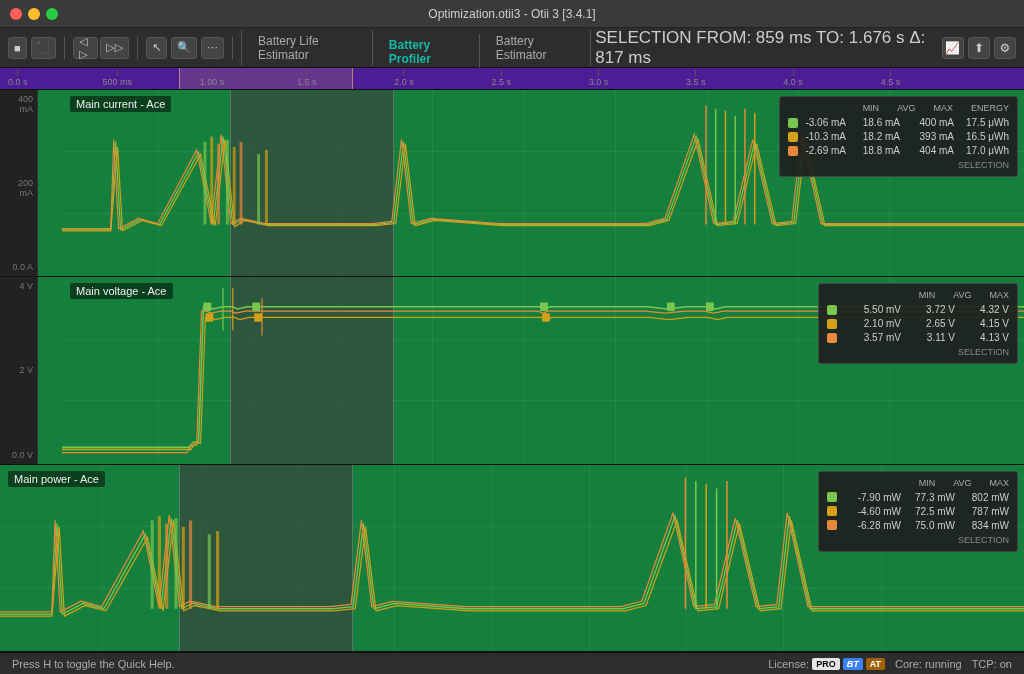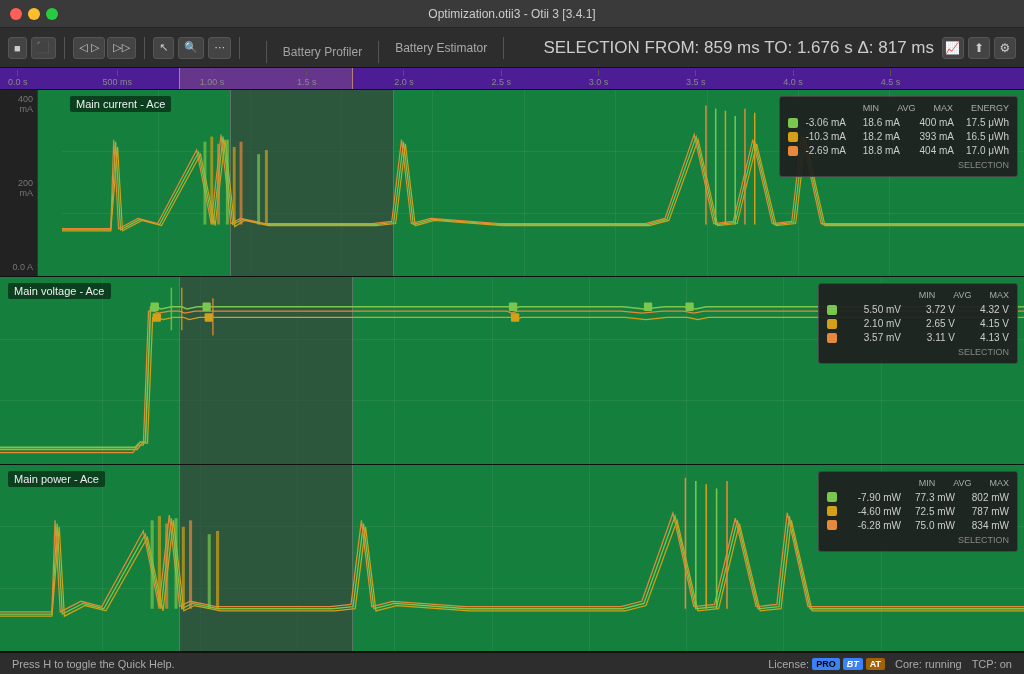--- a/index.html
+++ b/index.html
@@ -73,21 +73,21 @@
       margin: 0 auto;
     }
     .nav-tab {
       padding: 4px 16px;
       font-size: 12px;
       color: #aaa;
       cursor: pointer;
       border-right: 1px solid #555;
     }
     .nav-tab:first-child { border-left: 1px solid #555; }
-    .nav-tab.active { color: #a3a3a3; font-weight: 400; margin-top: 9px; }
+    .nav-tab.active { color: #14b8a6; font-weight: 700; margin-top: 9px; }
     .tb-right {
       display: flex;
       align-items: center;
       gap: 8px;
       font-size: 11px;
       color: #aaa;
       margin-left: auto;
     }
     .selection-info {
       font-size: 17px;
@@ -274,21 +274,21 @@
     }
     .license-badge {
       display: flex; gap: 3px; align-items: center;
     }
     .badge {
       font-size: 9px;
       padding: 1px 4px;
       border-radius: 2px;
       font-weight: bold;
     }
-    .badge-pro { background: #3b82f6; color: #000; }
+    .badge-pro { background: #e5e5e5; color: #000; }
     .badge-bt { background: #3b82f6; color: #fff; font-style: italic; }
     .badge-at { background: #a16207; color: #fff; }
 
     
     .chart-svg {
       position: absolute;
       top: 0; left: 0;
       width: 100%;
       height: 100%;
     }
@@ -327,20 +327,21 @@
     <div class="tb-btn">◁ ▷</div>
     <div class="tb-btn">▷▷</div>
   </div>
   <div class="tb-sep"></div>
   <div class="tb-btn">↖</div>
   <div class="tb-btn">🔍</div>
   <div class="tb-btn">⋯</div>
   <div class="tb-sep"></div>
 
   <div class="nav-tabs">
+    <div class="nav-tab">Battery Life Estimator</div>
     <div class="nav-tab active">Battery Profiler</div>
     <div class="nav-tab">Battery Estimator</div>
   </div>
 
   <div class="tb-right">
     <span class="selection-info">
       <span>SELECTION</span>
       <span>FROM: 859 ms</span>
       <span>TO: 1.676 s</span>
       <span>Δ: 817 ms</span>
@@ -484,20 +485,25 @@
             <span class="legend-val">404 mA</span>
             <span class="legend-val">17.0 μWh</span>
           </div>
         </div>
         <div class="legend-selection">SELECTION</div>
       </div>
     </div>
   </div>
 
   <div class="chart-panel">
+    <div class="chart-y-axis">
+      <span class="y-label">4 V</span>
+      <span class="y-label">2 V</span>
+      <span class="y-label">0.0 V</span>
+    </div>
     <div class="chart-body">
       <div class="vgrid-line" style="left:10%"></div>
       <div class="vgrid-line" style="left:19.5%"></div>
       <div class="vgrid-line" style="left:29%"></div>
       <div class="vgrid-line" style="left:38.5%"></div>
       <div class="vgrid-line" style="left:48%"></div>
       <div class="vgrid-line" style="left:57.5%"></div>
       <div class="vgrid-line" style="left:67%"></div>
       <div class="vgrid-line" style="left:76.5%"></div>
       <div class="vgrid-line" style="left:86%"></div>

